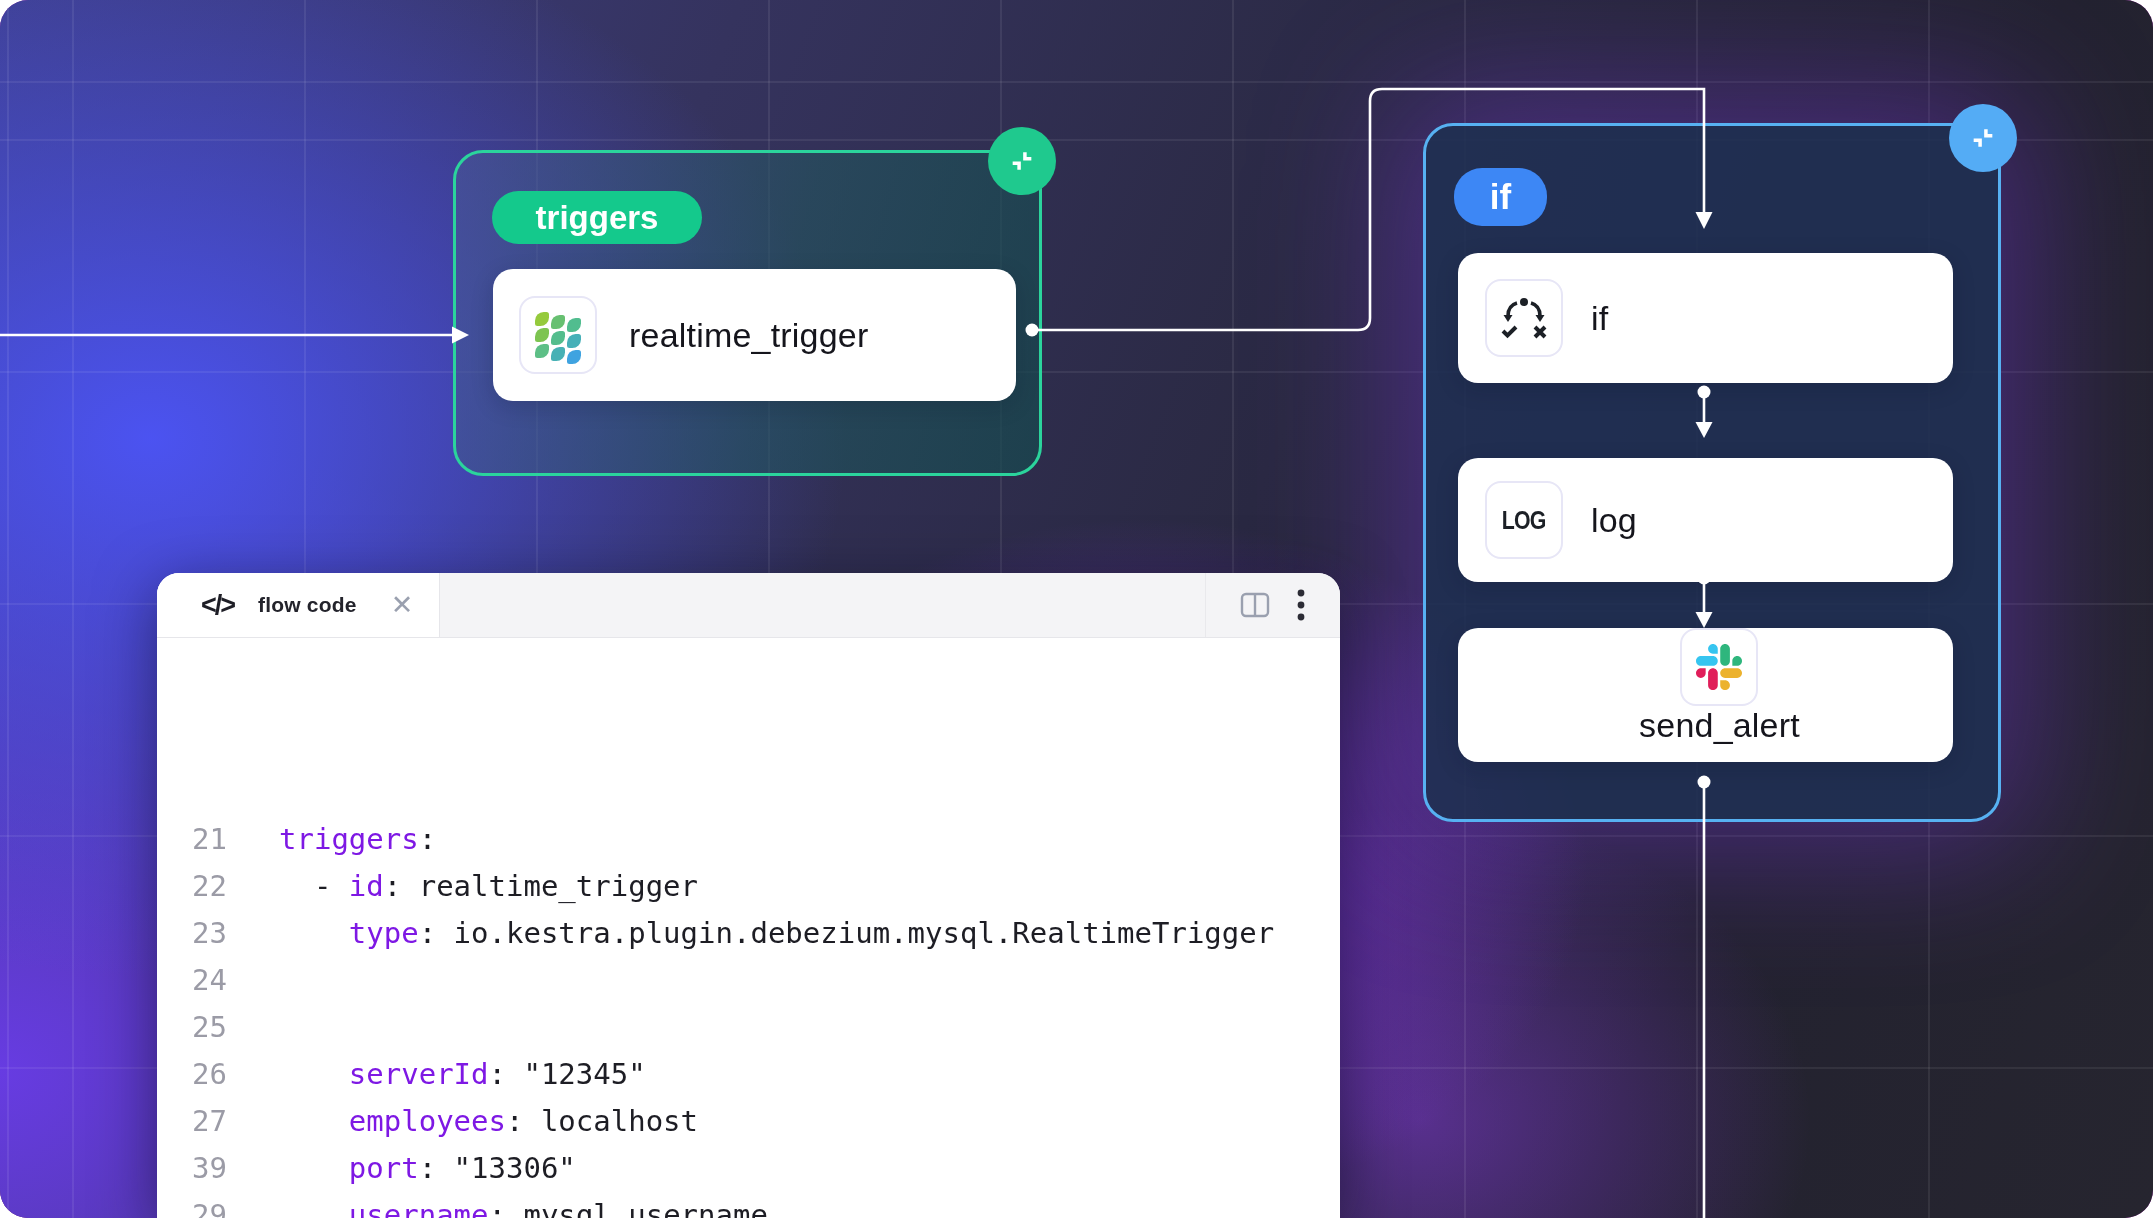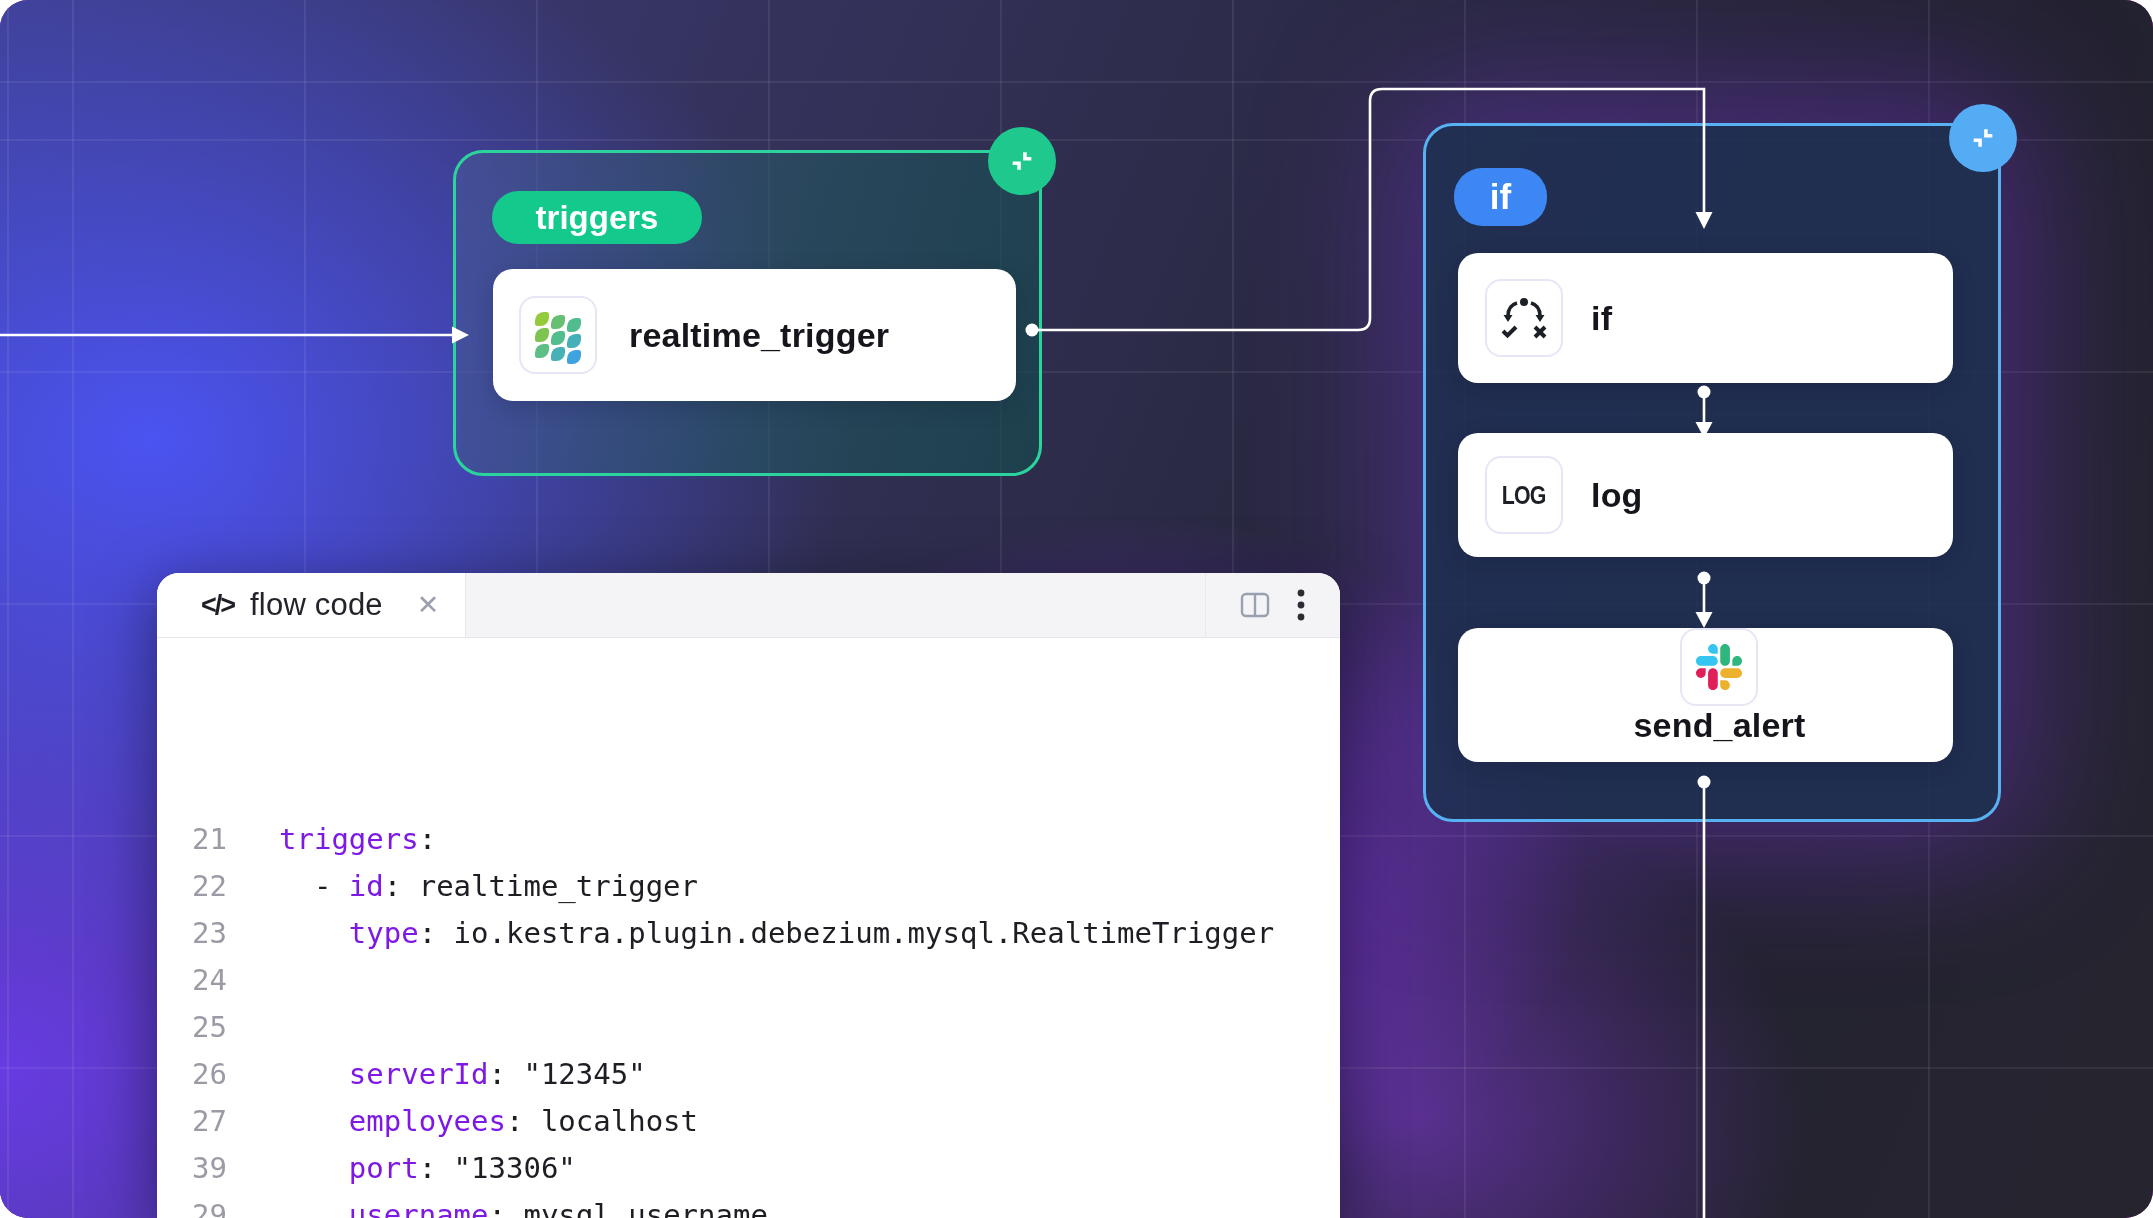--- a/index.html
+++ b/index.html
@@ -37,28 +37,28 @@
   .collapse-circle{position:absolute;width:68px;height:68px;border-radius:50%;
     display:flex;align-items:center;justify-content:center;z-index:25;}
   .collapse-green{left:988px;top:127px;background:#1fc98e;}
   .collapse-blue{left:1949px;top:104px;background:#54acf5;}
 
   
   .card{position:absolute;background:#fff;border-radius:20px;display:flex;align-items:center;
     box-shadow:0 6px 22px rgba(10,15,40,.18);}
   .card .tile{width:74px;height:74px;border-radius:16px;background:#fff;border:2px solid #e7e6f6;
     display:flex;align-items:center;justify-content:center;flex:0 0 auto;}
-  .card .label{font-weight:bold;color:#15151c;font-size:34px;letter-spacing:.2px;}
+  .card .label{font-weight:normal;color:#15151c;font-size:34px;letter-spacing:.2px;}
 
   .card-trigger{left:37px;top:116px;width:523px;height:132px;}
   .card-trigger .tile{margin-left:26px;}
   .card-trigger .label{margin-left:32px;}
 
   .card-if{left:32px;top:127px;width:495px;height:130px;}
-  .card-log{left:32px;top:307px;width:495px;height:124px;}
+  .card-log{left:32px;top:332px;width:495px;height:124px;}
   .card-send{left:32px;top:502px;width:495px;height:134px;flex-direction:column;}
   .group-if .tile{margin-left:27px;}
   .group-if .label{margin-left:28px;}
 
   
   .dbz{display:grid;grid-template-columns:repeat(3,14px);grid-gap:2px;}
   .dbz span{width:14px;height:14px;border-radius:62% 18% 62% 18%;}
   .dbz span:nth-child(1){background:#95ca3c;}
   .dbz span:nth-child(2){background:#67c071;}
   .dbz span:nth-child(3){background:#51bd8f;}
@@ -77,21 +77,21 @@
   .wires{position:absolute;inset:0;z-index:30;pointer-events:none;}
 
   
   .panel{position:absolute;left:157px;top:573px;width:1183px;height:645px;z-index:40;
     background:#fff;border-radius:22px 22px 0 0;box-shadow:0 14px 60px rgba(8,8,28,.5);}
   .tabbar{position:relative;height:64px;background:#f4f4f6;border-radius:22px 22px 0 0;
     border-bottom:1px solid #e6e6ea;display:flex;align-items:stretch;}
   .tab{display:flex;align-items:center;background:#fff;border-radius:22px 0 0 0;
     border-right:1px solid #e6e6ea;padding:0 26px 0 44px;}
   .tab .code-glyph{font-weight:bold;font-size:27px;color:#1e1e26;letter-spacing:-2px;margin-right:16px;}
-  .tab .tab-label{font-weight:normal;font-size:31px;color:#23232b;letter-spacing:.2px;}
+  .tab .tab-label{font-weight:bold;font-size:21px;color:#23232b;letter-spacing:.2px;margin-left:8px;}
   .tab .close{margin-left:34px;color:#9aa0af;font-size:27px;font-weight:normal;}
   .tab-actions{margin-left:auto;display:flex;align-items:center;gap:26px;padding:0 34px;
     border-left:1px solid #e9e9ec;}
   .code{padding:37px 0 0 14px;font-family:"DejaVu Sans Mono","Liberation Mono",monospace;
     font-size:29px;line-height:47px;white-space:pre;}
   .code-line{display:flex;}
   .code-line .ln{width:56px;text-align:right;color:#9b9ba6;flex:0 0 auto;}
   .code-line .src{margin-left:52px;}
   .src .key{color:#7e18e4;}
   .src .plain{color:#1d1d24;}

